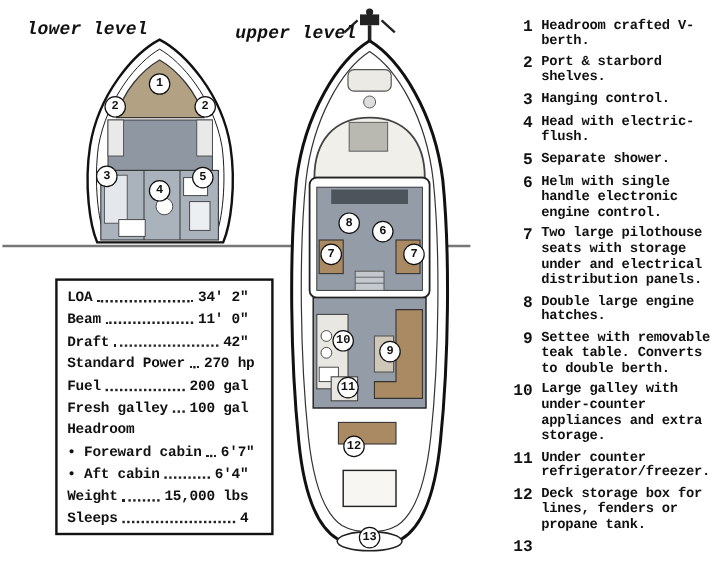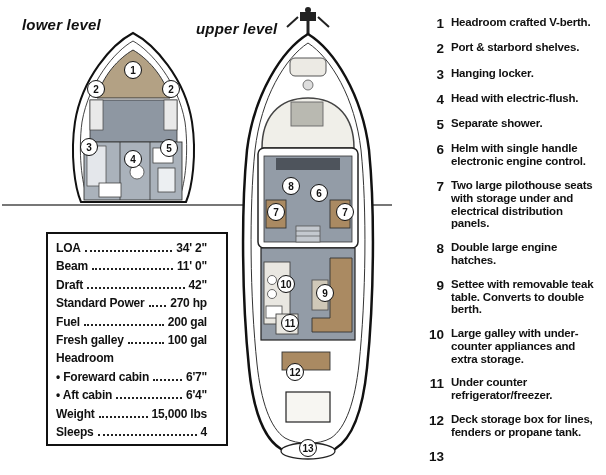--- a/index.html
+++ b/index.html
@@ -1,18 +1,18 @@
 <!DOCTYPE html>
 <html><head>
 <meta charset="utf-8">
 <style>
   html,body{margin:0;padding:0;background:#fff;}
   .page{
     position:relative;width:606px;height:475px;background:#fff;overflow:hidden;
-    font-family:Liberation Sans, sans-serif;color:#111;
+    font-family:Liberation Mono, monospace;color:#111;
   }
   
   .level-title{
     position:absolute;font-style:italic;font-weight:bold;font-size:15px;
     letter-spacing:0.2px;color:#111;
   }
   .lower-title{left:22px;top:16px;}
   .upper-title{left:196px;top:20px;}
   
   .diagram-svg{position:absolute;left:0;top:0;}
@@ -200,21 +200,21 @@
     <div class="legend-item">
       <span class="legend-num">1</span>
       <span class="legend-text">Headroom crafted V-berth.</span>
     </div>
     <div class="legend-item">
       <span class="legend-num">2</span>
       <span class="legend-text">Port &amp; starbord shelves.</span>
     </div>
     <div class="legend-item">
       <span class="legend-num">3</span>
-      <span class="legend-text">Hanging locker.</span>
+      <span class="legend-text">Hanging control.</span>
     </div>
     <div class="legend-item">
       <span class="legend-num">4</span>
       <span class="legend-text">Head with electric-flush.</span>
     </div>
     <div class="legend-item">
       <span class="legend-num">5</span>
       <span class="legend-text">Separate shower.</span>
     </div>
     <div class="legend-item">

